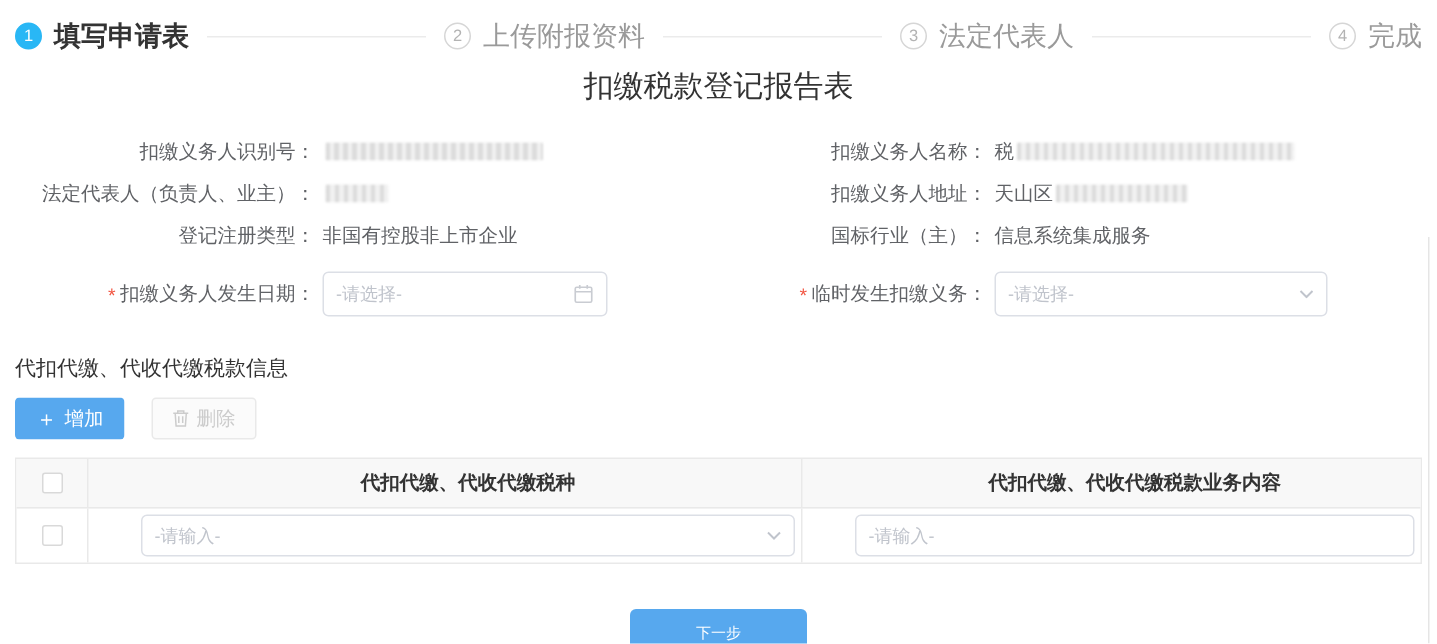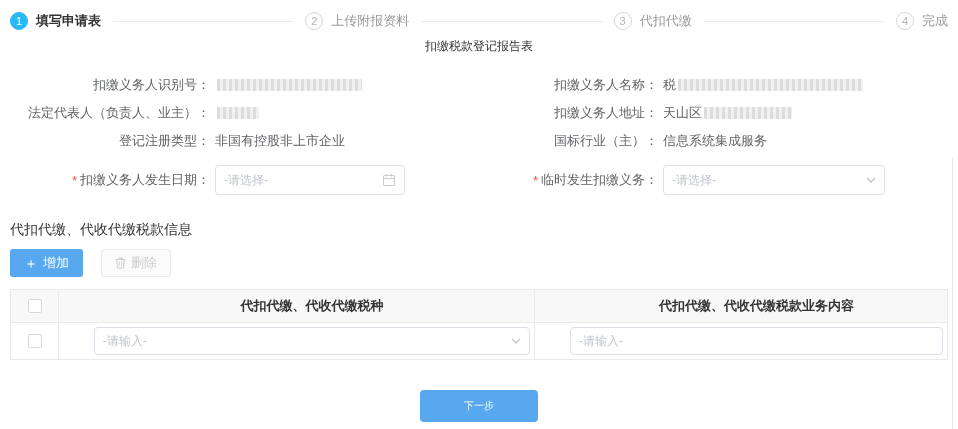--- a/index.html
+++ b/index.html
@@ -13,26 +13,26 @@
   
   .steps { display: flex; align-items: center; padding-top: 12px; }
   .step { display: flex; align-items: center; flex: none; }
   .step-circle {
     width: 18px; height: 18px; border-radius: 50%; flex: none;
     display: flex; align-items: center; justify-content: center;
     font-size: 11px; margin-right: 8px;
     border: 1px solid #d6d6d6; color: #b3b3b3; background: #fff;
   }
   .step.active .step-circle { background: #29b7f5; border-color: #29b7f5; color: #fff; }
-  .step-label { font-size: 13px; color: #9a9a9a; }
+  .step-label { font-size: 18px; color: #9a9a9a; }
   .step.active .step-label { color: #333; font-weight: 600; }
   .step-line { flex: 1; height: 1px; background: #ebebeb; margin: 0 12px; }
 
   
-  .page-title { text-align: center; font-size: 12px; color: #333; margin-top: 8px; }
+  .page-title { text-align: center; font-size: 20px; color: #333; margin-top: 8px; }
 
   
   .form { margin-top: 16px; }
   .form-row { display: flex; }
   .fcell { display: flex; align-items: center; height: 28px; }
   .fcell.left  { width: 478px; }
   .fcell.right { flex: 1; }
   .flabel { display: flex; justify-content: flex-end; align-items: center; color: #606266; }
   .left  .flabel { width: 200px; }
   .right .flabel { width: 170px; }
@@ -115,21 +115,21 @@
       <span class="step-label">填写申请表</span>
     </div>
     <div class="step-line"></div>
     <div class="step">
       <span class="step-circle">2</span>
       <span class="step-label">上传附报资料</span>
     </div>
     <div class="step-line"></div>
     <div class="step">
       <span class="step-circle">3</span>
-      <span class="step-label">代扣代缴</span>
+      <span class="step-label">法定代表人</span>
     </div>
     <div class="step-line"></div>
     <div class="step">
       <span class="step-circle">4</span>
       <span class="step-label">完成</span>
     </div>
   </div>
 
   <div class="page-title">扣缴税款登记报告表</div>
 

